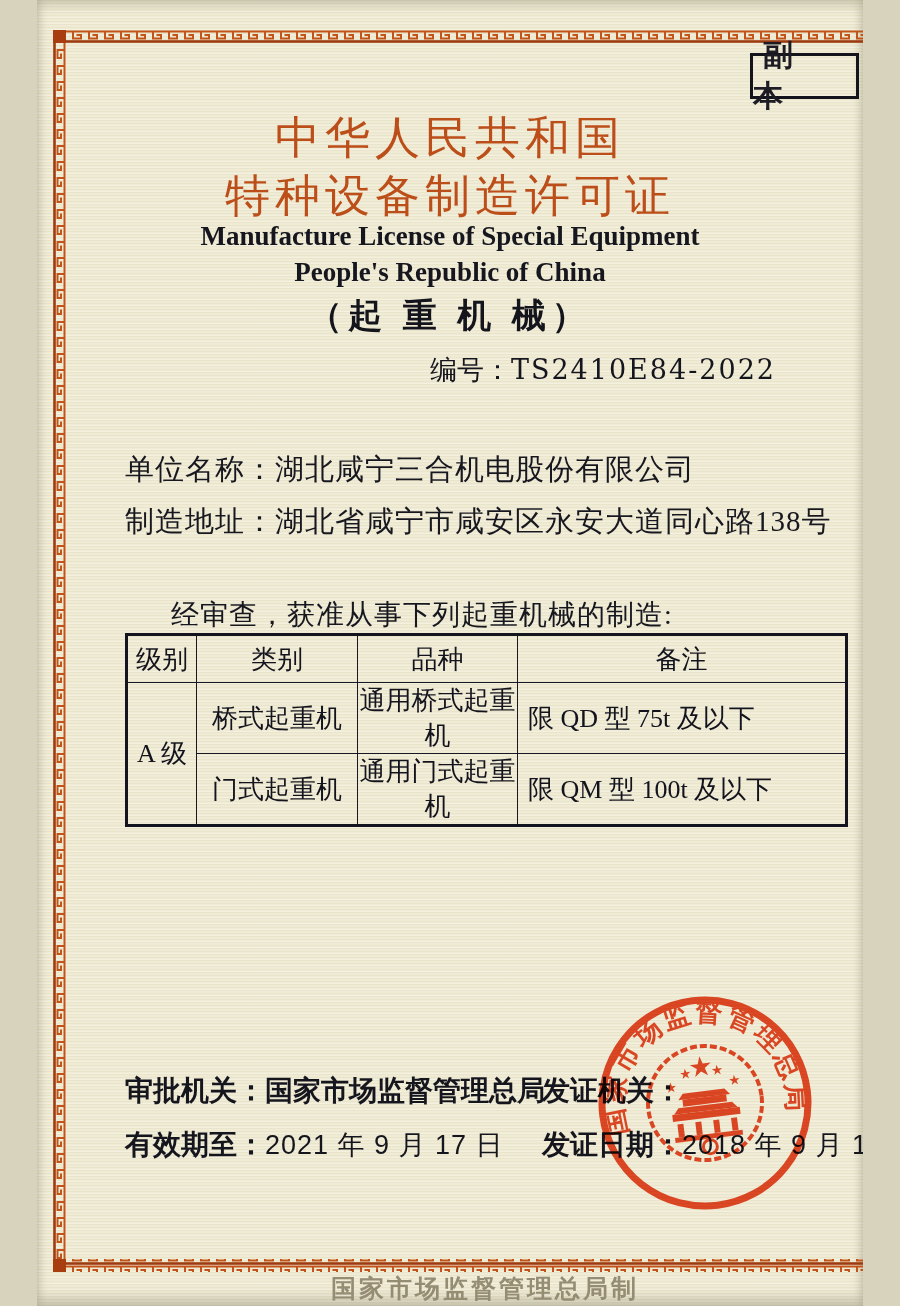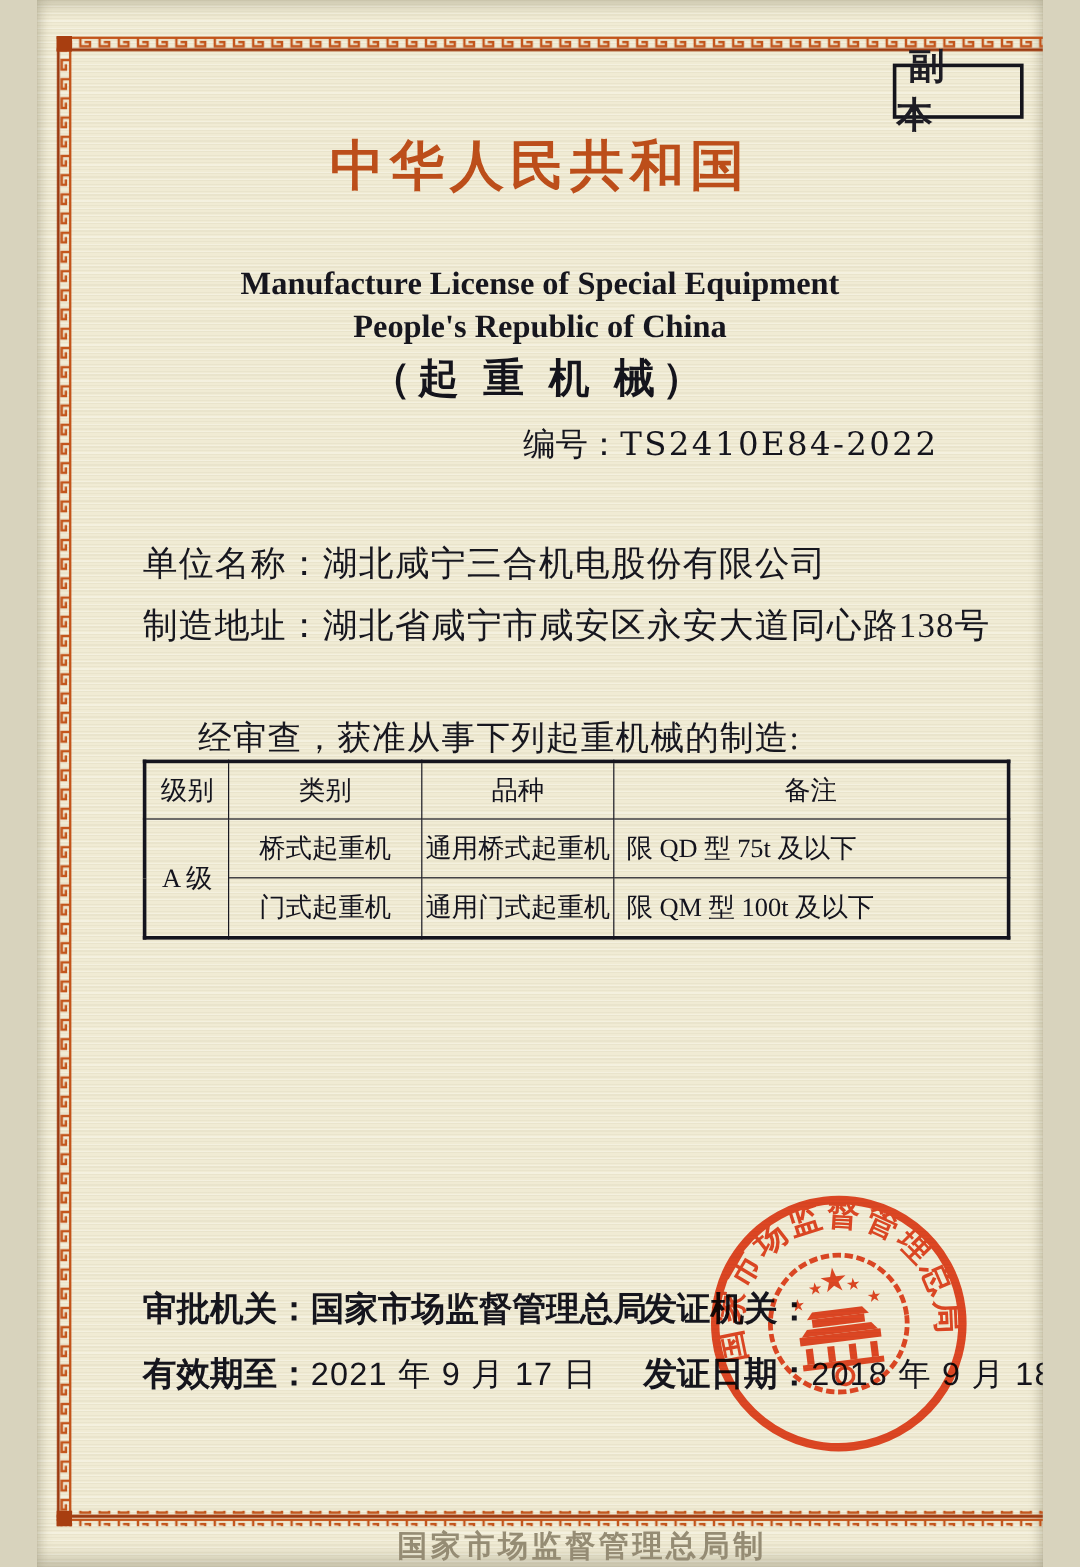--- a/index.html
+++ b/index.html
@@ -8,50 +8,49 @@
     width:826px;height:1306px;
     margin:0 auto;
     overflow:hidden;
     background-color:#f0ebd4;
     background-image:
       repeating-linear-gradient(180deg, rgba(120,108,66,0.055) 0px, rgba(120,108,66,0.055) 1px, transparent 1px, transparent 3px),
       repeating-linear-gradient(180deg, transparent 0px, transparent 5px, rgba(255,255,252,0.28) 5px, rgba(255,255,252,0.28) 6px);
     box-shadow: inset 0 6px 10px rgba(60,55,30,0.18), inset 0 -8px 12px rgba(60,55,30,0.22);
     font-family:"Liberation Serif","DejaVu Serif",serif;
     color:#1d1c24;
-    padding-left:12px;
   }
   .border-frame{position:absolute;left:16px;top:30px;}
 
   .copy-box{
     position:absolute;left:713px;top:53px;width:103px;height:40px;
     border:3px solid #14141c;background:rgba(255,255,255,0.0);
     display:flex;align-items:center;justify-content:center;
     font-size:30px;font-weight:bold;letter-spacing:10px;text-indent:10px;
   }
   .t-cn{position:absolute;left:0;width:100%;text-align:center;
-    font-weight:bold;font-size:45px;letter-spacing:5px;color:#bc4e1a;}
+    font-weight:normal;font-size:45px;letter-spacing:5px;color:#bc4e1a;}
   .t1{top:108px;}
   .t2{top:166px;}
   .t-en{position:absolute;left:0;width:100%;text-align:center;
     font-weight:bold;font-size:27px;color:#16161e;}
   .e1{top:221px;}
   .e2{top:257px;}
   .t-cat{position:absolute;left:0;top:293px;width:100%;text-align:center;
     font-size:34px;font-weight:bold;letter-spacing:6px;color:#14141c;}
   .serial{position:absolute;top:352px;right:87px;font-size:27px;color:#15151d;}
   .serial .num{letter-spacing:2px;font-family:"DejaVu Serif","Liberation Serif",serif;}
 
   .field{position:absolute;left:88px;font-size:29px;color:#17171f;letter-spacing:1px;}
   .field-company{top:450px;}
   .field-address{top:502px;}
   .intro{position:absolute;left:134px;top:596px;font-size:28px;color:#17171f;letter-spacing:1px;}
 
   .lic-table{position:absolute;left:88px;top:633px;width:720px;
-    border-collapse:collapse;table-layout:fixed;font-size:22px;color:#13131d;}
+    border-collapse:collapse;table-layout:fixed;font-size:26px;color:#13131d;}
   .lic-table td,.lic-table th{border:1.5px solid #181822;font-weight:normal;
     text-align:center;padding:0;}
   .lic-table{border:3px solid #14141e;}
   .lic-table .hrow td{height:46px;}
   .lic-table .drow td{height:48px;}
   .lic-table td.remark{text-align:left;padding-left:10px;}
 
   .org-row{position:absolute;top:1072px;left:0;width:100%;font-size:28px;font-weight:bold;color:#15151d;}
   .date-row{position:absolute;top:1126px;left:0;width:100%;font-size:28px;color:#15151d;}
   .col-left{position:absolute;left:88px;white-space:nowrap;}
@@ -92,20 +91,21 @@
     <rect x="855" y="0" width="13" height="13" fill="#a83e10"></rect>
     <rect x="0" y="1229" width="13" height="13" fill="#a83e10"></rect>
     <rect x="855" y="1229" width="13" height="13" fill="#a83e10"></rect>
   </svg>
 
   <div class="copy-box">
     <span>副 本</span>
   </div>
 
   <div class="t-cn t1">中华人民共和国</div>
+  <div class="t-cn t2">特种设备制造许可证</div>
   <div class="t-en e1">Manufacture License of Special Equipment</div>
   <div class="t-en e2">People's Republic of China</div>
   <div class="t-cat">（起 重 机 械）</div>
 
   <div class="serial">
     <span>编号：</span><span class="num">TS2410E84-2022</span>
   </div>
 
   <div class="field field-company">
     <span>单位名称：</span><span>湖北咸宁三合机电股份有限公司</span>

